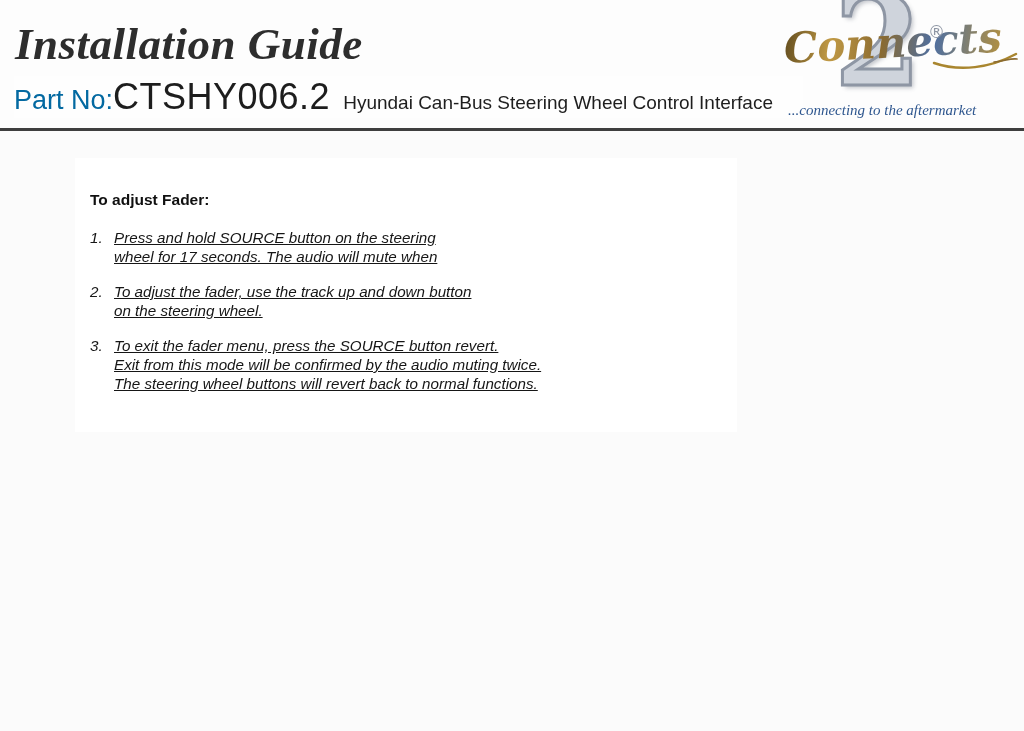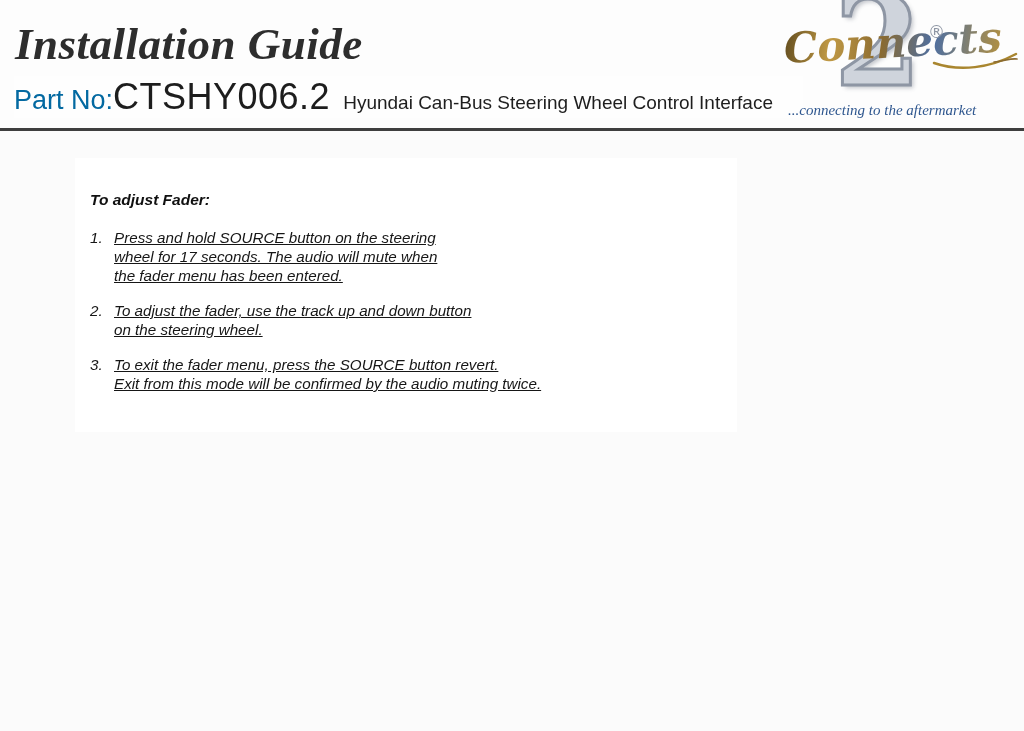--- a/index.html
+++ b/index.html
@@ -56,21 +56,21 @@
   .logo-tagline {
     position:absolute; left:8px; top:100px; z-index:3;
     font-family:"Liberation Serif", serif; font-style:italic; font-weight:normal;
     font-size:15px; color:#2f578f; white-space:nowrap;
   }
 
   
   .content-box { position:absolute; left:75px; top:158px; width:662px; height:274px; background:#ffffff; }
   .instructions { position:absolute; left:15px; top:32px; }
   .instr-heading {
-    font-weight:bold; font-style:italic;
+    font-weight:bold; 
     font-size:15.5px; color:#101010;
     margin-bottom:19px; line-height:19px;
   }
   .step {
     display:flex; margin-bottom:16px;
     font-style:italic; font-size:15.2px; color:#161616; line-height:19px;
   }
   .step-number { width:24px; flex:none; }
   .step-line { white-space:nowrap;text-decoration:underline; }
 </style>
@@ -101,33 +101,33 @@
 
 <div class="content-box">
   <div class="instructions">
     <div class="instr-heading">To adjust Fader:</div>
 
     <div class="step">
       <div class="step-number">1.</div>
       <div class="step-lines">
         <div class="step-line">Press and hold SOURCE button on the steering</div>
         <div class="step-line">wheel for 17 seconds. The audio will mute when</div>
-        <div class="step-line">the fader menu has been entered.</div>
       </div>
     </div>
 
     <div class="step">
       <div class="step-number">2.</div>
       <div class="step-lines">
         <div class="step-line">To adjust the fader, use the track up and down button</div>
         <div class="step-line">on the steering wheel.</div>
       </div>
     </div>
 
     <div class="step">
       <div class="step-number">3.</div>
       <div class="step-lines">
         <div class="step-line">To exit the fader menu, press the SOURCE button revert.</div>
         <div class="step-line">Exit from this mode will be confirmed by the audio muting twice.</div>
+        <div class="step-line">The steering wheel buttons will revert back to normal functions.</div>
       </div>
     </div>
   </div>
 </div>
 
 </body></html>

